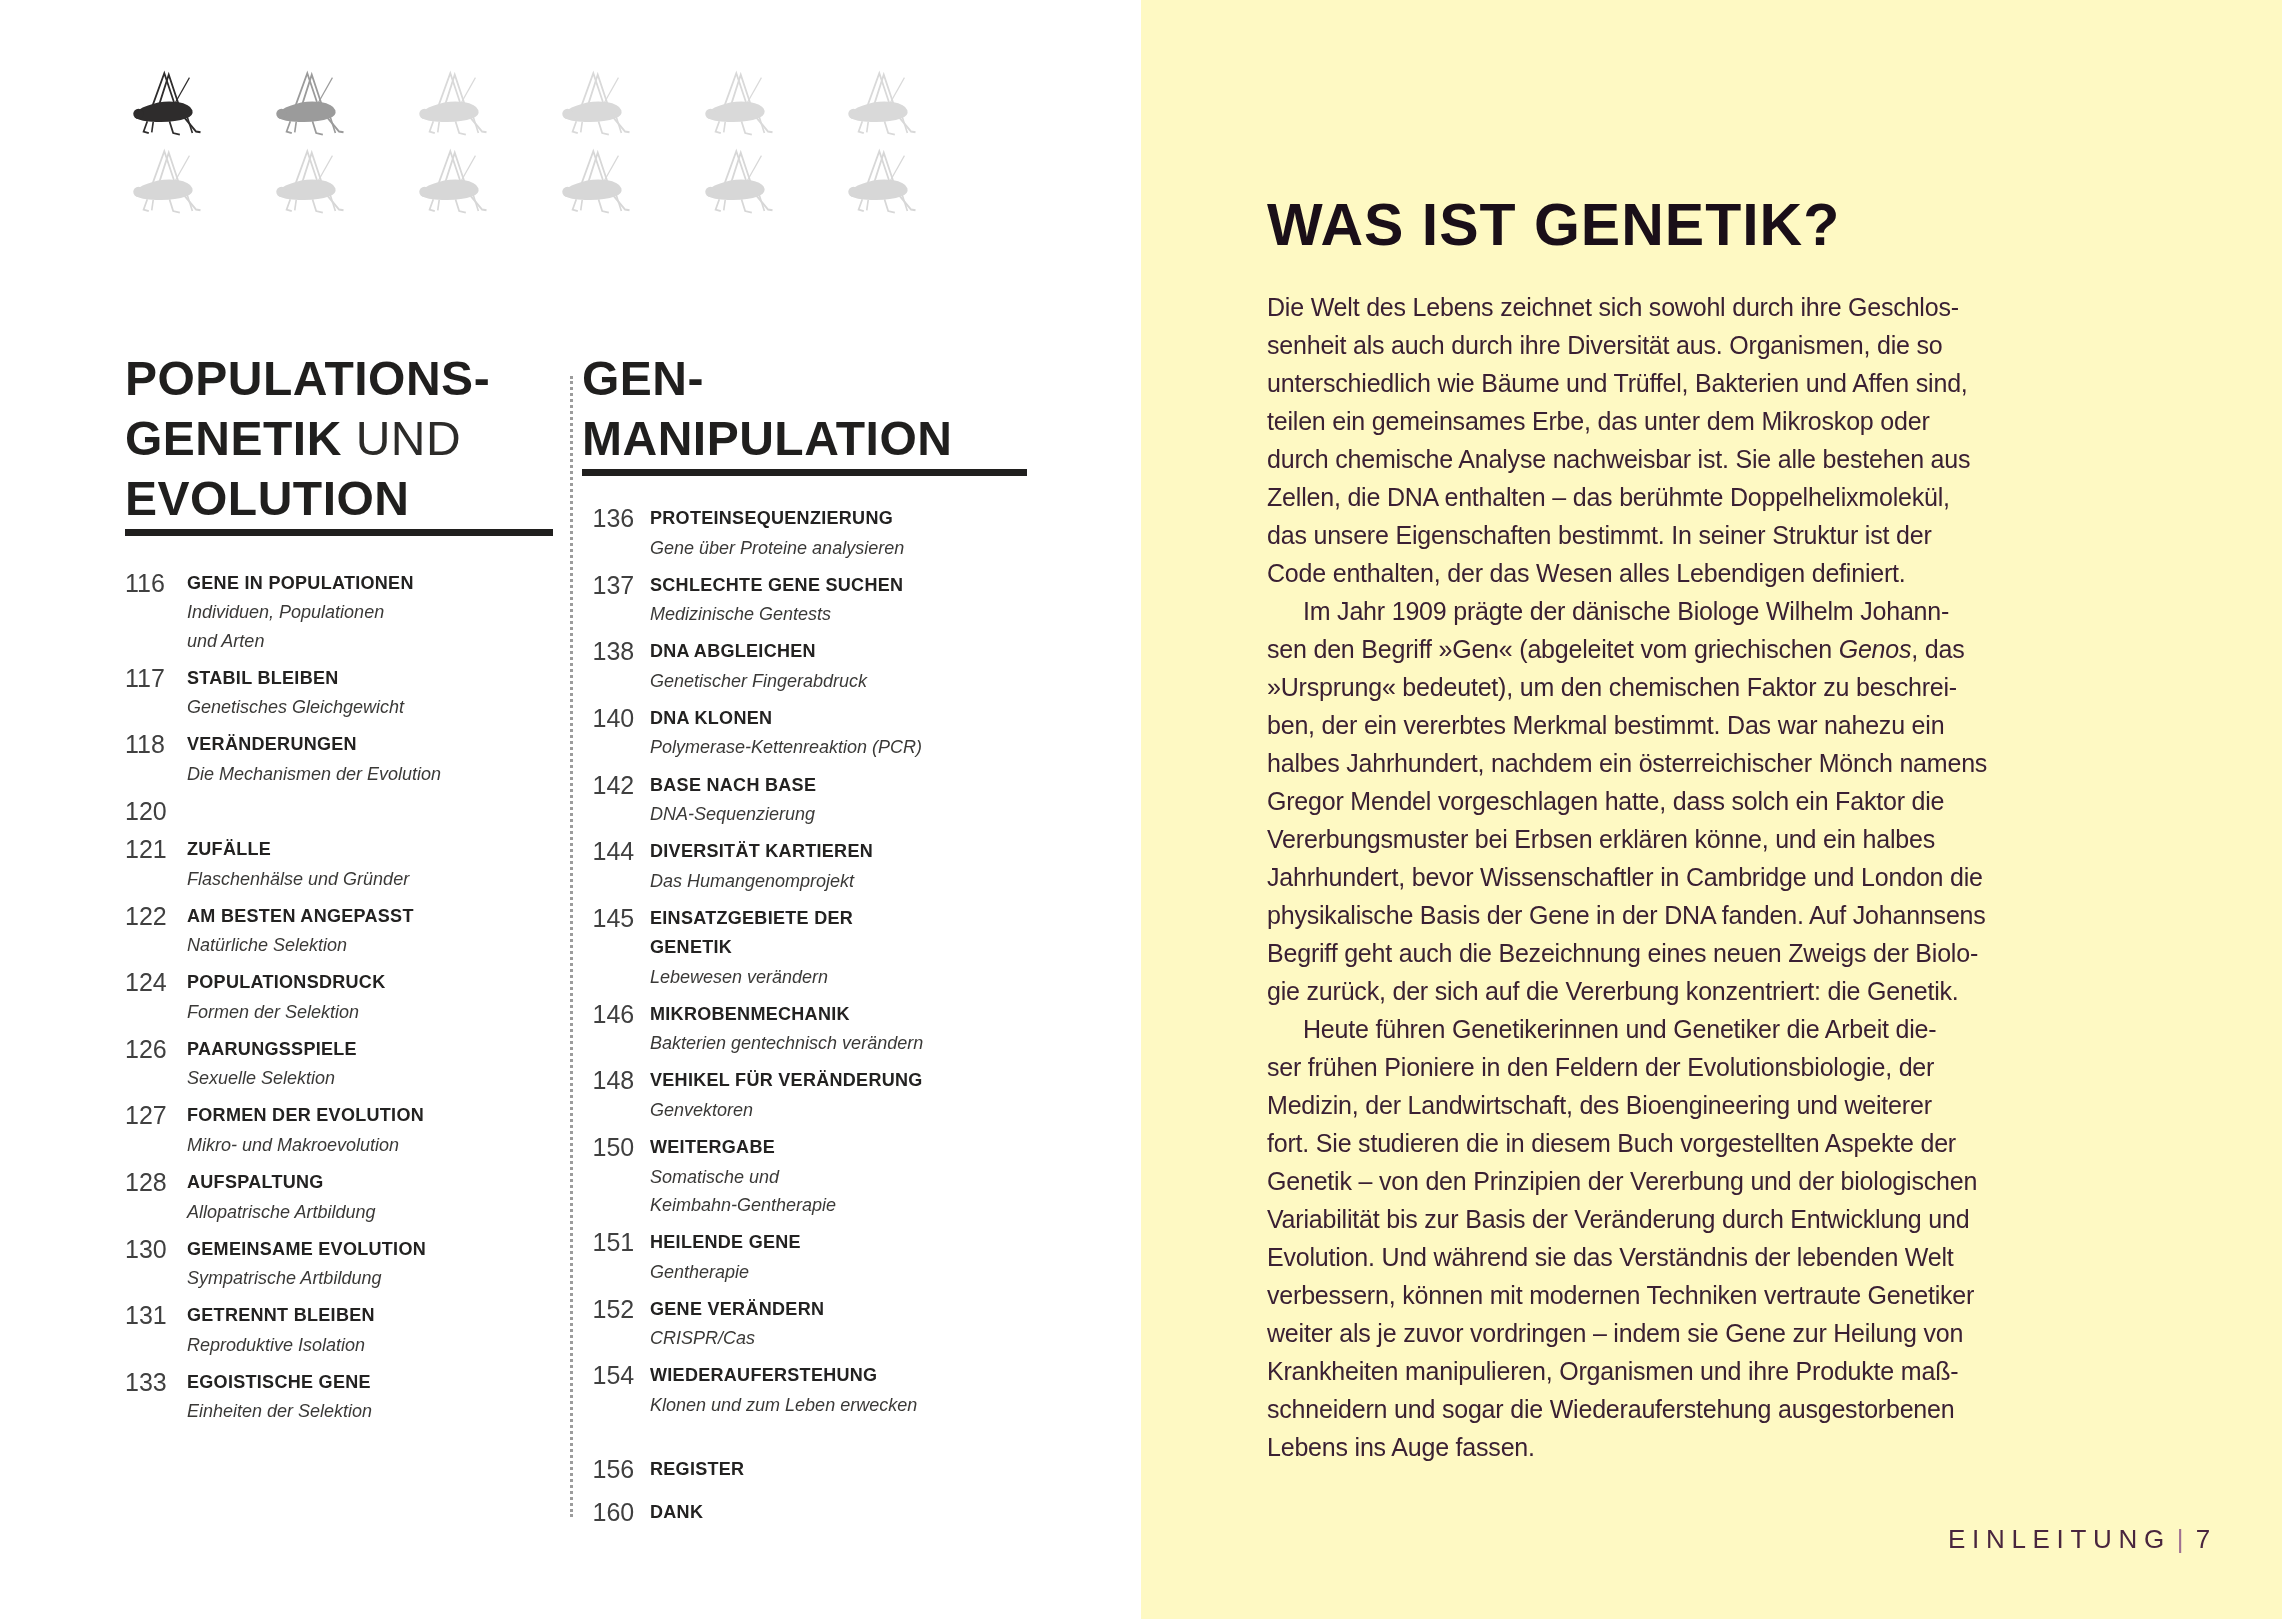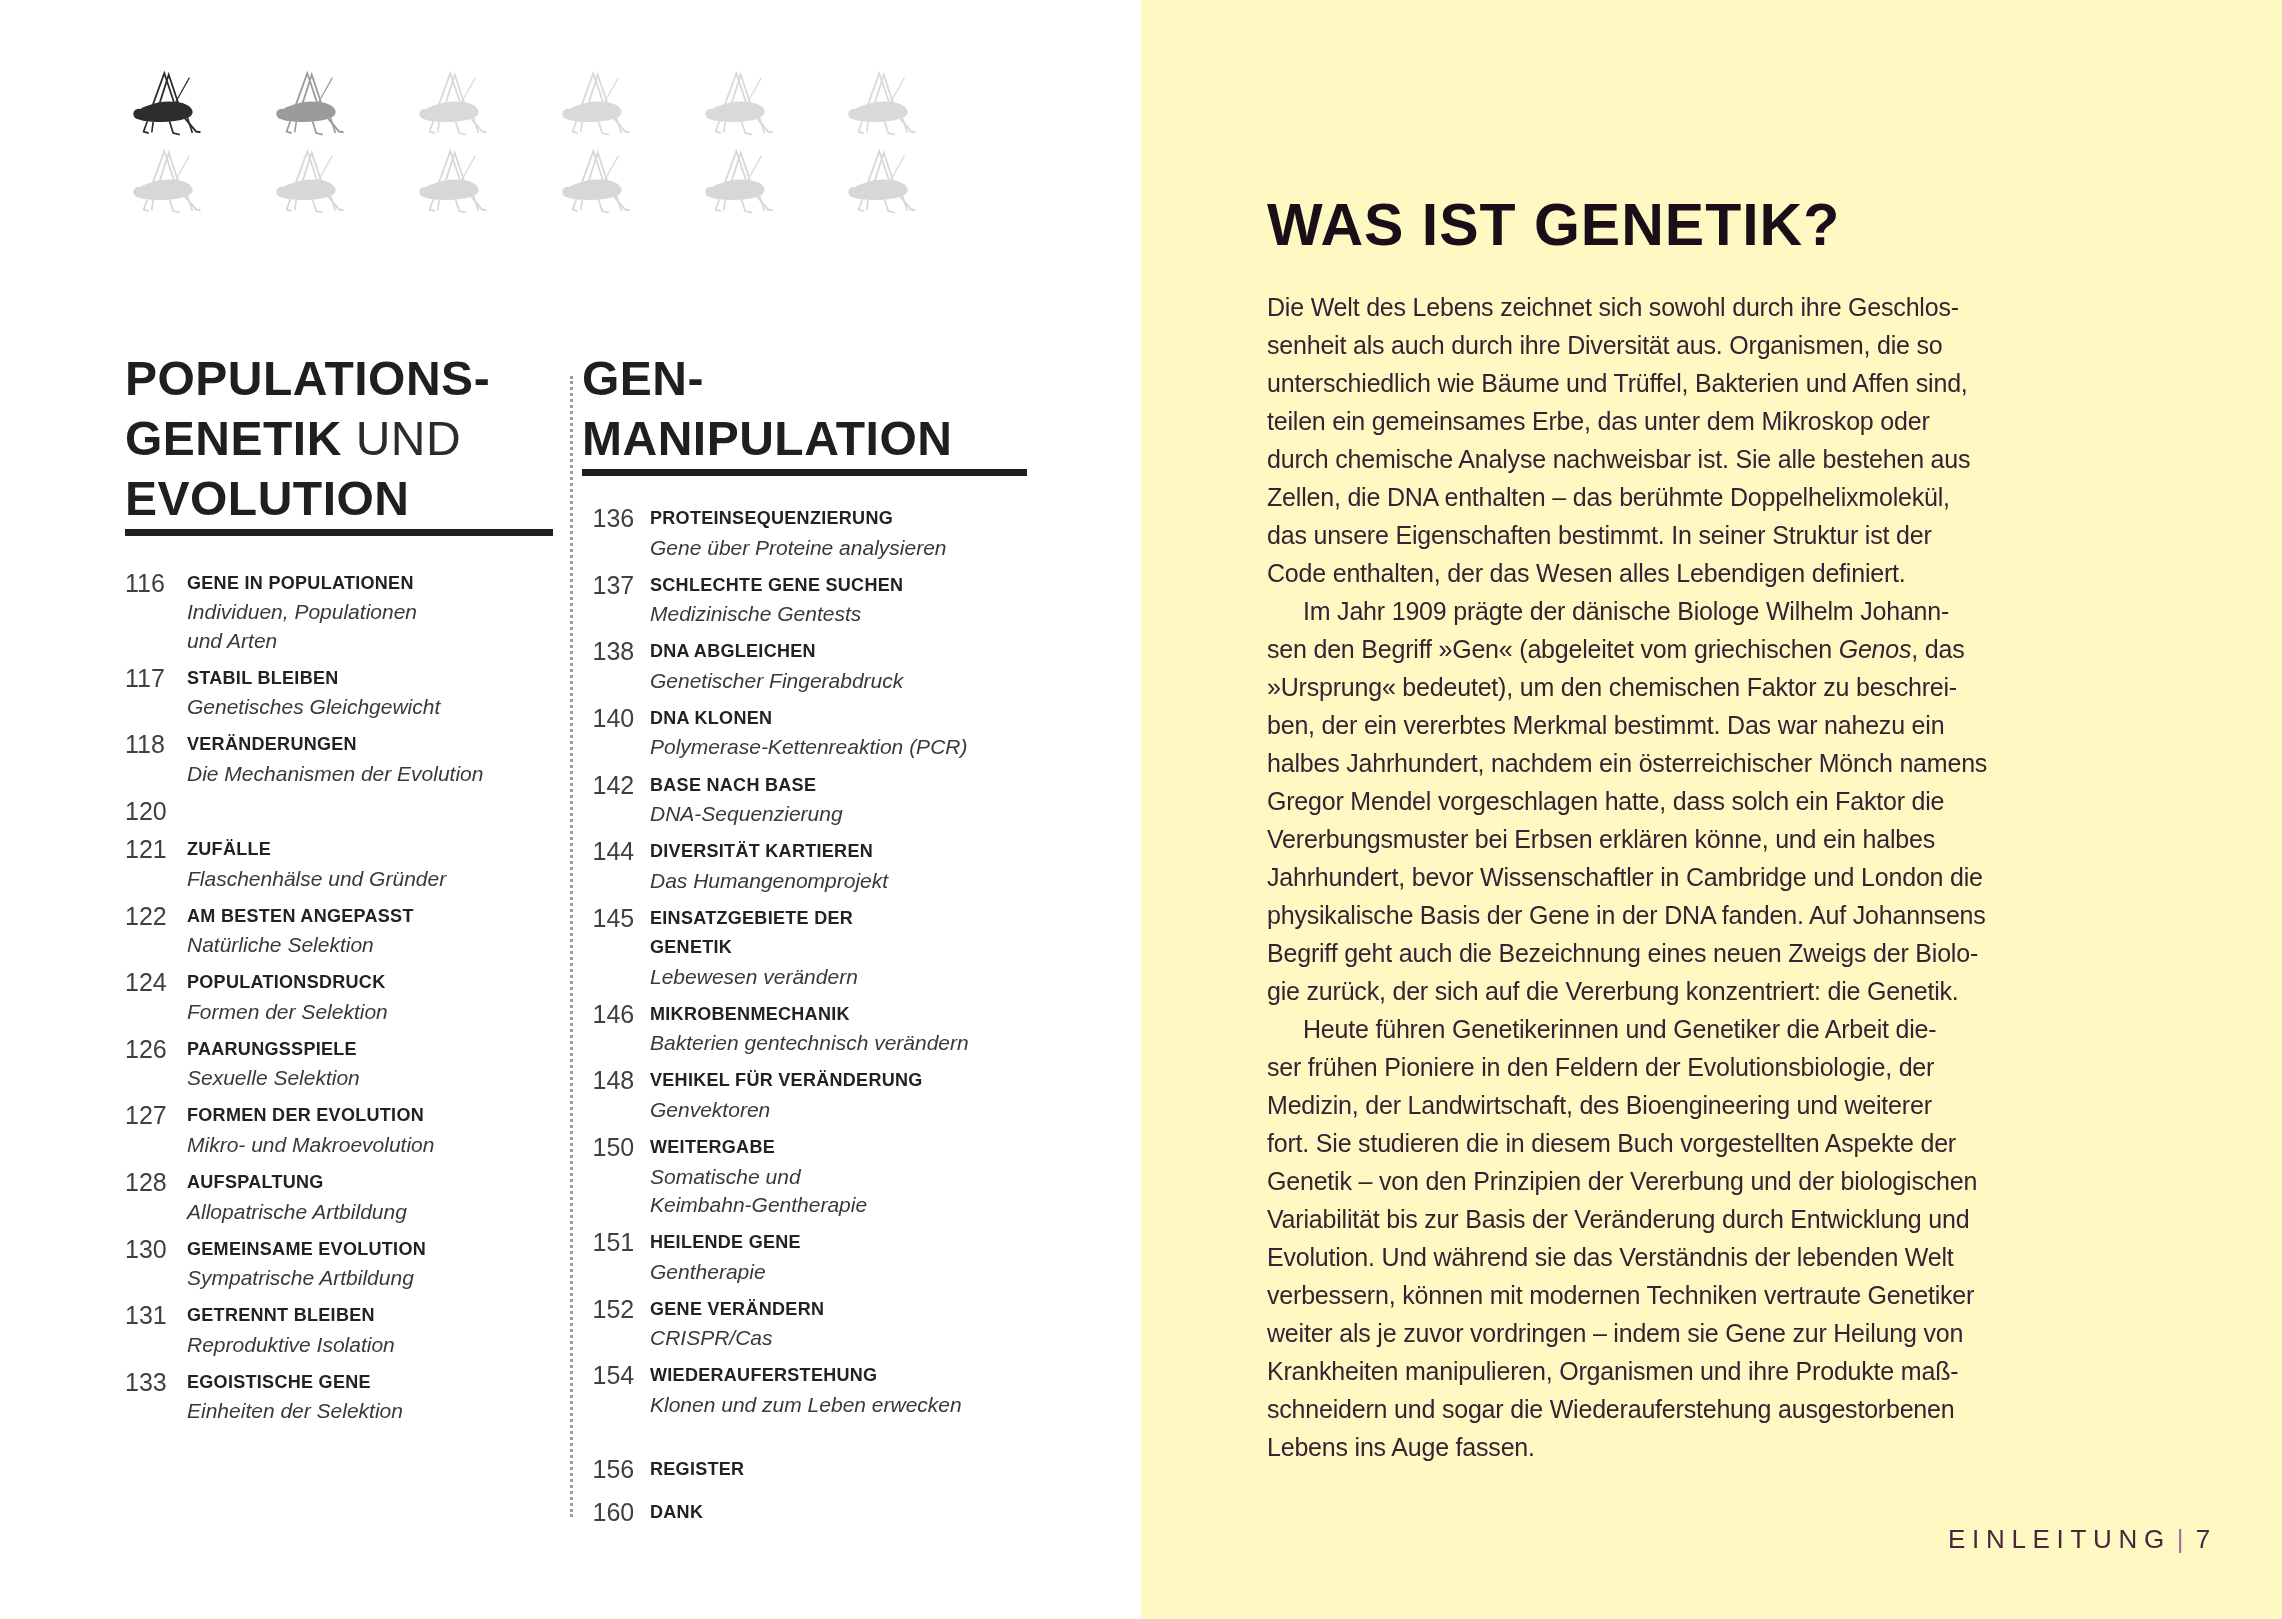--- a/index.html
+++ b/index.html
@@ -23,21 +23,21 @@
   .toc-rule{height:6.7px;background:#201f1e;}
   #toc-col-0 .toc-rule{width:428px;}
   #toc-col-1 .toc-rule{width:445px;}
   #toc-col-0 .toc-entries{margin-top:33px;}
   #toc-col-1 .toc-entries{margin-top:28.5px;}
   .toc-entry{display:flex;margin-bottom:8.6px;}
   .toc-num{flex:0 0 62px;font-size:25px;line-height:29.5px;color:#404040;}
   #toc-col-1 .toc-num{flex-basis:68px;padding-left:10.5px;box-sizing:border-box;}
   .toc-body{flex:1;}
   .toc-title{font-size:18px;line-height:29.5px;font-weight:bold;color:#232221;letter-spacing:0.3px;white-space:nowrap;}
-  .toc-sub{font-size:21px;line-height:28.5px;font-style:italic;color:#3a3937;white-space:nowrap;}
+  .toc-sub{font-size:18px;line-height:28.5px;font-style:italic;color:#3a3937;white-space:nowrap;}
   .toc-extras{margin-top:36px;}
   .toc-extras .toc-entry{margin-bottom:13.3px;}
   #toc-divider{position:absolute;left:570px;top:376px;height:1141px;width:0;border-left:3.8px dotted #9c9c9c;}
 
   
   #right-page{position:absolute;left:1141px;top:0;width:1141px;height:1620px;}
   #intro-title{position:absolute;left:126px;top:191px;font-size:59px;font-weight:bold;letter-spacing:1px;white-space:nowrap;}
   #intro-body{position:absolute;left:126px;top:288px;width:856px;}
   .body-line{font-size:25px;line-height:38px;letter-spacing:-0.2px;white-space:nowrap;}
   .body-line.indent{padding-left:36px;}

